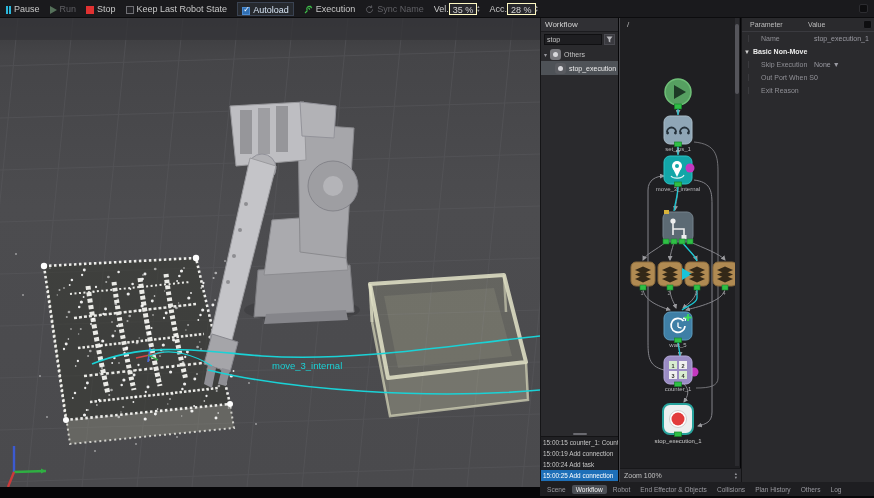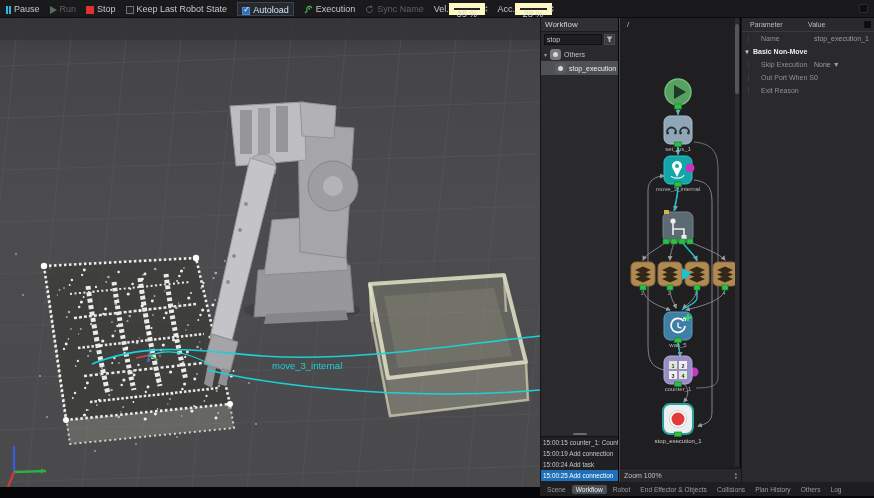--- a/index.html
+++ b/index.html
@@ -13,21 +13,21 @@
   .tb.dim{color:#606065;}
   .pause-bars{display:inline-flex;gap:1px;}
   .pause-bars i{display:block;width:2px;height:8px;background:#2bb7dc;}
   .run-tri{width:0;height:0;border-left:7px solid #55705a;border-top:4px solid transparent;border-bottom:4px solid transparent;}
   .stop-sq{width:8px;height:8px;background:#e03131;}
   .cb{width:8px;height:8px;border:1px solid #6f6f74;background:#222226;display:inline-block;}
   .cb.checked{background:#2f6fb4;border-color:#4a8ad0;position:relative;}
   .cb.checked::after{content:"✓";position:absolute;left:0px;top:-3px;font-size:8px;color:#fff;}
   .autoload-wrap{background:#26292e;border:1px solid #3a4352;padding:0 4px;height:14px;display:flex;gap:3px;color:#d6e4f4;}
   .spin{display:flex;align-items:center;gap:0;}
-  .spin .val{background:#27272b;border:5px solid #fef9c3;padding:0 3px;height:12px;line-height:12px;color:#d4d4d4;font-style:italic;}
+  .spin .val{background:#27272b;border:1px solid #fef9c3;padding:0 3px;height:12px;line-height:12px;color:#d4d4d4;}
   .spin .arrows{display:flex;flex-direction:column;font-size:4.5px;line-height:4px;color:#9a9aa0;}
   .tb-right{margin-left:auto;}
   .collapse-chip{width:9px;height:9px;border-radius:2px;background:#0e0e10;border:1px solid #2c2c30;}
 
   
   .viewport{position:absolute;left:0;top:18px;width:540px;height:469px;background:#4b4b4e;}
   .viewport svg{display:block;}
 
   
   .wf-panel{position:absolute;left:540px;top:18px;width:78px;height:464px;background:#2a2a2d;border-left:1px solid #151517;display:flex;flex-direction:column;font-size:7px;}

